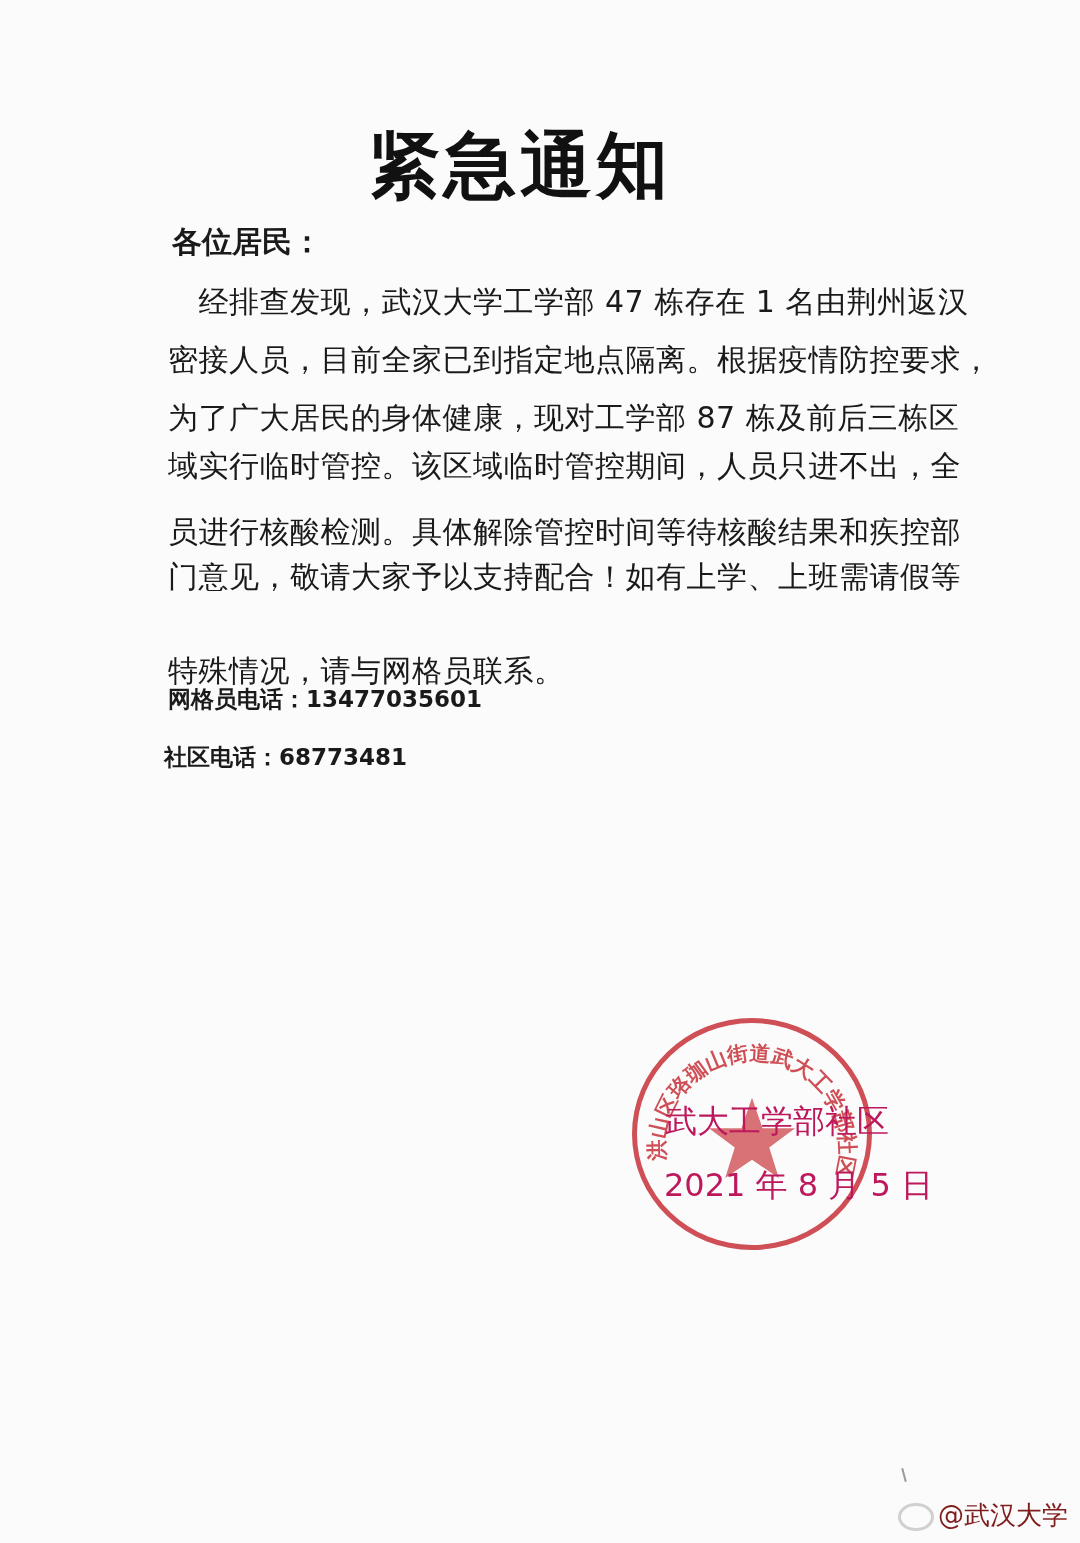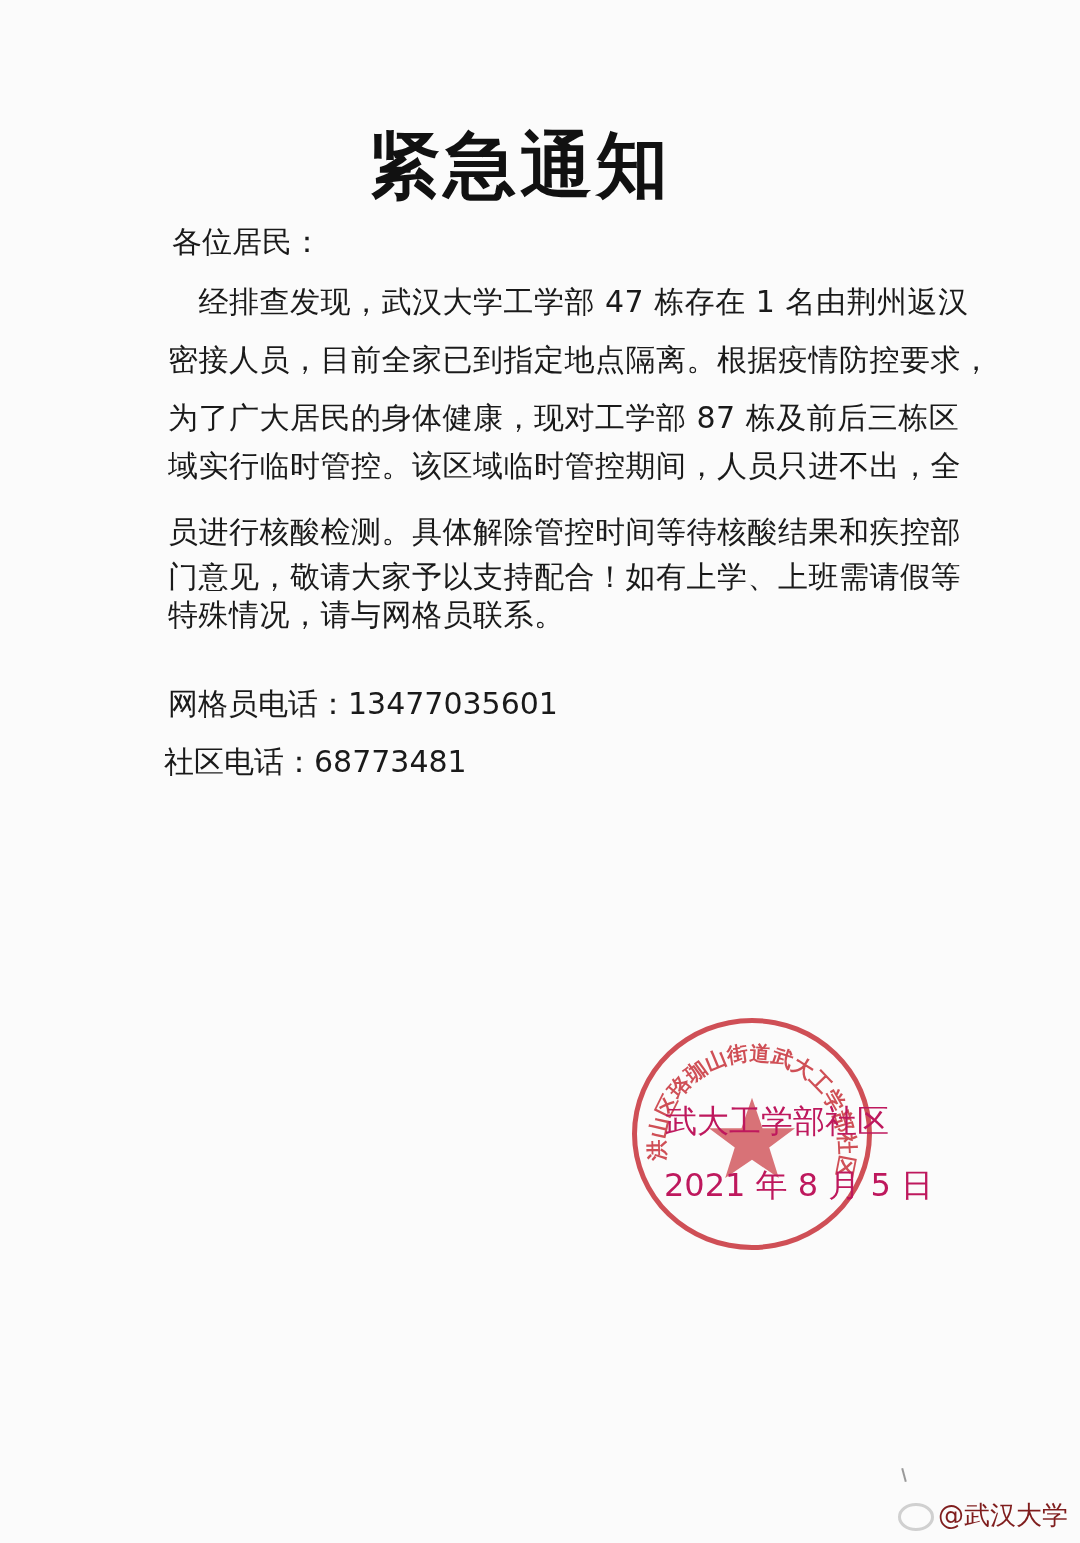--- a/index.html
+++ b/index.html
@@ -9,23 +9,23 @@
       position: relative; overflow: hidden;
       font-family: "DejaVu Sans", "Liberation Sans", sans-serif;
       color: #1a1a1a;
     }
     .title {
       position: absolute; left: 0; top: 118px; width: 1040px;
       text-align: center; font-size: 72px; font-weight: bold;
       letter-spacing: 4px; color: #111;
       font-family: "DejaVu Serif", "Liberation Serif", serif;
     }
-    .salutation { position: absolute; left: 172px; top: 222px; font-size: 30px; }
+    .salutation { position: absolute; left: 172px; top: 222px; font-size: 30px; font-weight: bold; }
     .body-line { position: absolute; left: 168px; font-size: 30px; white-space: nowrap; letter-spacing: 0.5px; }
-    .contact { position: absolute; font-size: 30px; white-space: nowrap; }
+    .contact { position: absolute; font-size: 23px; white-space: nowrap; font-weight: bold; }
     .stamp {
       position: absolute; left: 632px; top: 1018px; width: 240px; height: 232px;
       border-radius: 50%; border: 5px solid #c8323a; box-sizing: border-box;
       opacity: 0.85;
     }
     .stamp-text {
       position: absolute; left: 0; top: 0; width: 100%; height: 100%;
     }
     .sign { position: absolute; font-size: 32px; color: #be185d; white-space: nowrap; }
     .watermark {
@@ -43,21 +43,21 @@
 
 <div class="title">紧急通知</div>
 <div class="salutation">各位居民：</div>
 
 <div class="body-line" style="top:282px">　经排查发现，武汉大学工学部 47 栋存在 1 名由荆州返汉</div>
 <div class="body-line" style="top:340px">密接人员，目前全家已到指定地点隔离。根据疫情防控要求，</div>
 <div class="body-line" style="top:398px">为了广大居民的身体健康，现对工学部 87 栋及前后三栋区</div>
 <div class="body-line" style="top:446px">域实行临时管控。该区域临时管控期间，人员只进不出，全</div>
 <div class="body-line" style="top:512px">员进行核酸检测。具体解除管控时间等待核酸结果和疾控部</div>
 <div class="body-line" style="top:557px">门意见，敬请大家予以支持配合！如有上学、上班需请假等</div>
-<div class="body-line" style="top:595px">特殊情况，请与网格员联系。</div>
+<div class="body-line" style="top:651px">特殊情况，请与网格员联系。</div>
 
 <div class="contact" style="left:168px; top:684px">网格员电话：13477035601</div>
 <div class="contact" style="left:164px; top:742px">社区电话：68773481</div>
 
 <div class="stamp">
   <svg class="stamp-text" viewBox="0 0 240 232">
     <polygon points="120,78 131,110 165,110 138,130 148,162 120,143 92,162 102,130 75,110 109,110" fill="#c8323a" opacity="0.8"></polygon>
     <path id="arc" d="M 30 150 A 92 92 0 1 1 210 150" fill="none"></path>
     <text font-size="22" fill="#c8323a" font-family="DejaVu Serif, serif" font-weight="bold">
       <textPath href="#arc" startOffset="2%">洪山区珞珈山街道武大工学部社区居民委员会</textPath>

